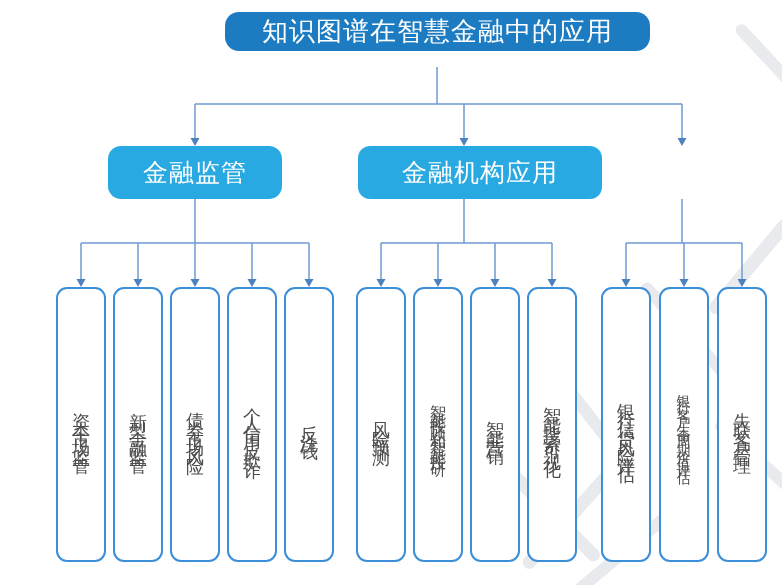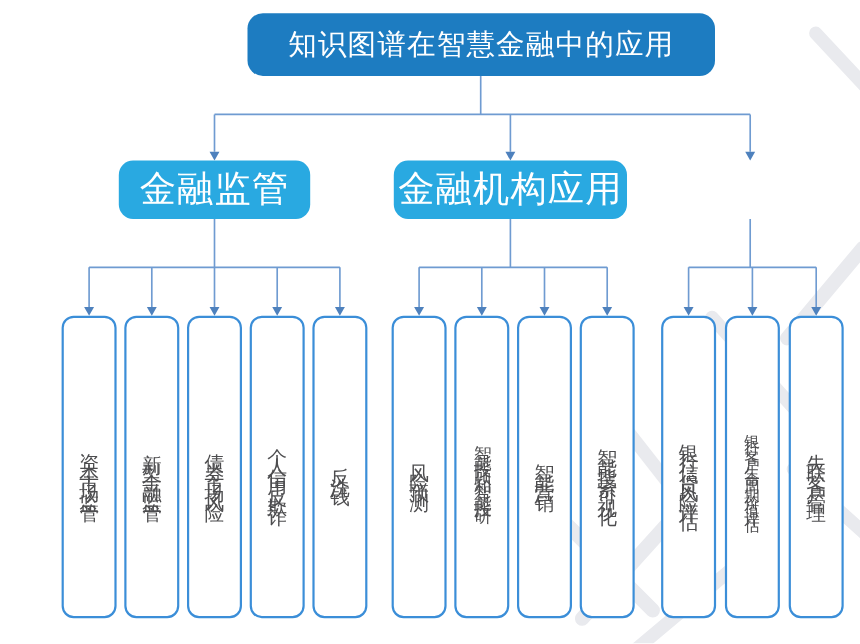--- a/index.html
+++ b/index.html
@@ -42,39 +42,39 @@
   }
   .connectors polygon { fill:var(--arrow); }
 
   
   .node {
     position:absolute; z-index:2;
     display:flex; align-items:center; justify-content:center;
     text-align:center;
   }
   .root-node {
-    left:225px; top:12px; width:425px; height:57px;
+    left:225px; top:12px; width:425px; height:39px;
     background:var(--root-bg);
     border-radius:14px;
     color:var(--node-text);
     font-size:26px;
     letter-spacing:1px;
     white-space:nowrap;
   }
   .branch-node {
     top:146px; height:53px;
     background:var(--branch-bg);
     border-radius:13px;
     color:var(--node-text);
-    font-size:33px;
+    font-size:25px;
     letter-spacing:1px;
     white-space:nowrap;
   }
   .branch-1 { left:108px; width:174px; }
-  .branch-2 { left:358px; width:212px; }
+  .branch-2 { left:358px; width:244px;border-radius:12px; }
   .branch-3 { left:593px; width:177px; }
 
   .leaf-node {
     top:287px; width:50px; height:275px;
     background:#ffffff;
     border:2px solid var(--leaf-border);
     border-radius:11px;
   }
   .leaf-label {
     writing-mode:vertical-rl;

